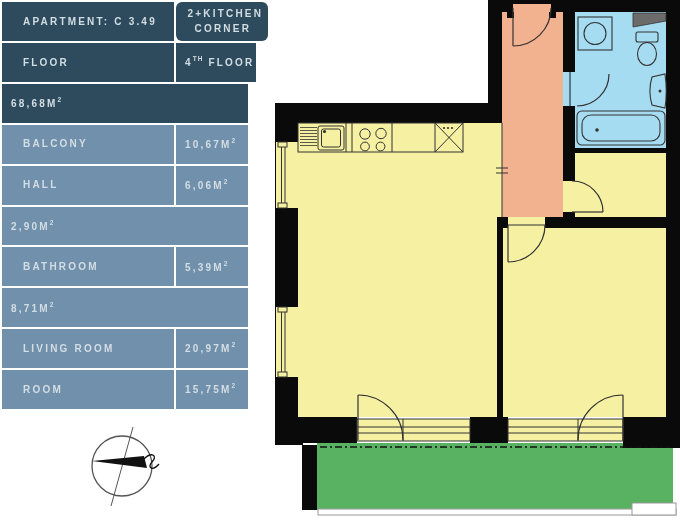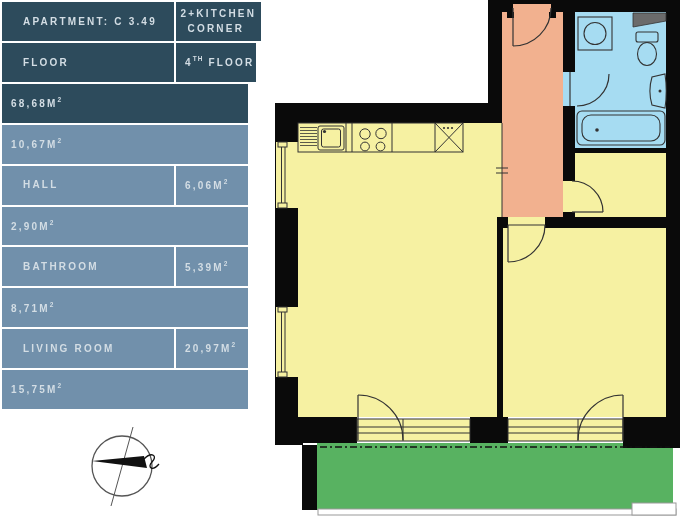--- a/index.html
+++ b/index.html
@@ -12,21 +12,21 @@
     position:absolute;left:2px;top:2px;width:246px;height:407px;
     display:flex;flex-direction:column;gap:2px;
   }
   .apt-row{flex:1;display:flex;gap:2px;}
   .cell{
     color:#d3dde4;text-transform:uppercase;font-size:10px;font-weight:600;
     letter-spacing:2.2px;display:flex;align-items:center;line-height:1.35;
   }
   .cell.label{flex:0 0 151px;padding-left:21px;}
   .cell.value{flex:1;padding-left:9px;padding-right:2px;}
-  .cell.value.center{justify-content:center;padding-left:2px;text-align:center;}
+  .cell.value.center{justify-content:center;padding-left:9px;text-align:center;border-radius:6px;}
   .apt-row.dark .cell{background:#2d4b5c;}
   .apt-row.light .cell{background:#7190ab;}
   .vsup{font-size:6.5px;vertical-align:5px;letter-spacing:1px;}
   .vpost{margin-left:5px;}
   
   .plan-svg{position:absolute;left:0;top:0;width:680px;height:525px;}
 </style>
 </head>
 <body>
 
@@ -42,20 +42,21 @@
     <div class="cell value">
         <span class="vwrap"><span>4</span><span class="vsup">th</span><span class="vpost">floor</span></span>
       </div>
   </div>
   <div class="apt-row dark">
     <div class="cell value">
         <span class="vwrap"><span>68,68m</span><span class="vsup">2</span><span class="vpost"></span></span>
       </div>
   </div>
   <div class="apt-row light">
+    <div class="cell label">Balcony</div>
     <div class="cell value">
         <span class="vwrap"><span>10,67m</span><span class="vsup">2</span><span class="vpost"></span></span>
       </div>
   </div>
   <div class="apt-row light">
     <div class="cell label">Hall</div>
     <div class="cell value">
         <span class="vwrap"><span>6,06m</span><span class="vsup">2</span><span class="vpost"></span></span>
       </div>
   </div>
@@ -75,20 +76,21 @@
         <span class="vwrap"><span>8,71m</span><span class="vsup">2</span><span class="vpost"></span></span>
       </div>
   </div>
   <div class="apt-row light">
     <div class="cell label">Living room</div>
     <div class="cell value">
         <span class="vwrap"><span>20,97m</span><span class="vsup">2</span><span class="vpost"></span></span>
       </div>
   </div>
   <div class="apt-row light">
+    <div class="cell label">Room</div>
     <div class="cell value">
         <span class="vwrap"><span>15,75m</span><span class="vsup">2</span><span class="vpost"></span></span>
       </div>
   </div>
 </div>
 
 <svg class="plan-svg" viewBox="0 0 680 525">
 
   <g>
     <rect x="298" y="123" width="199" height="294" fill="#f6f1a2"></rect>

